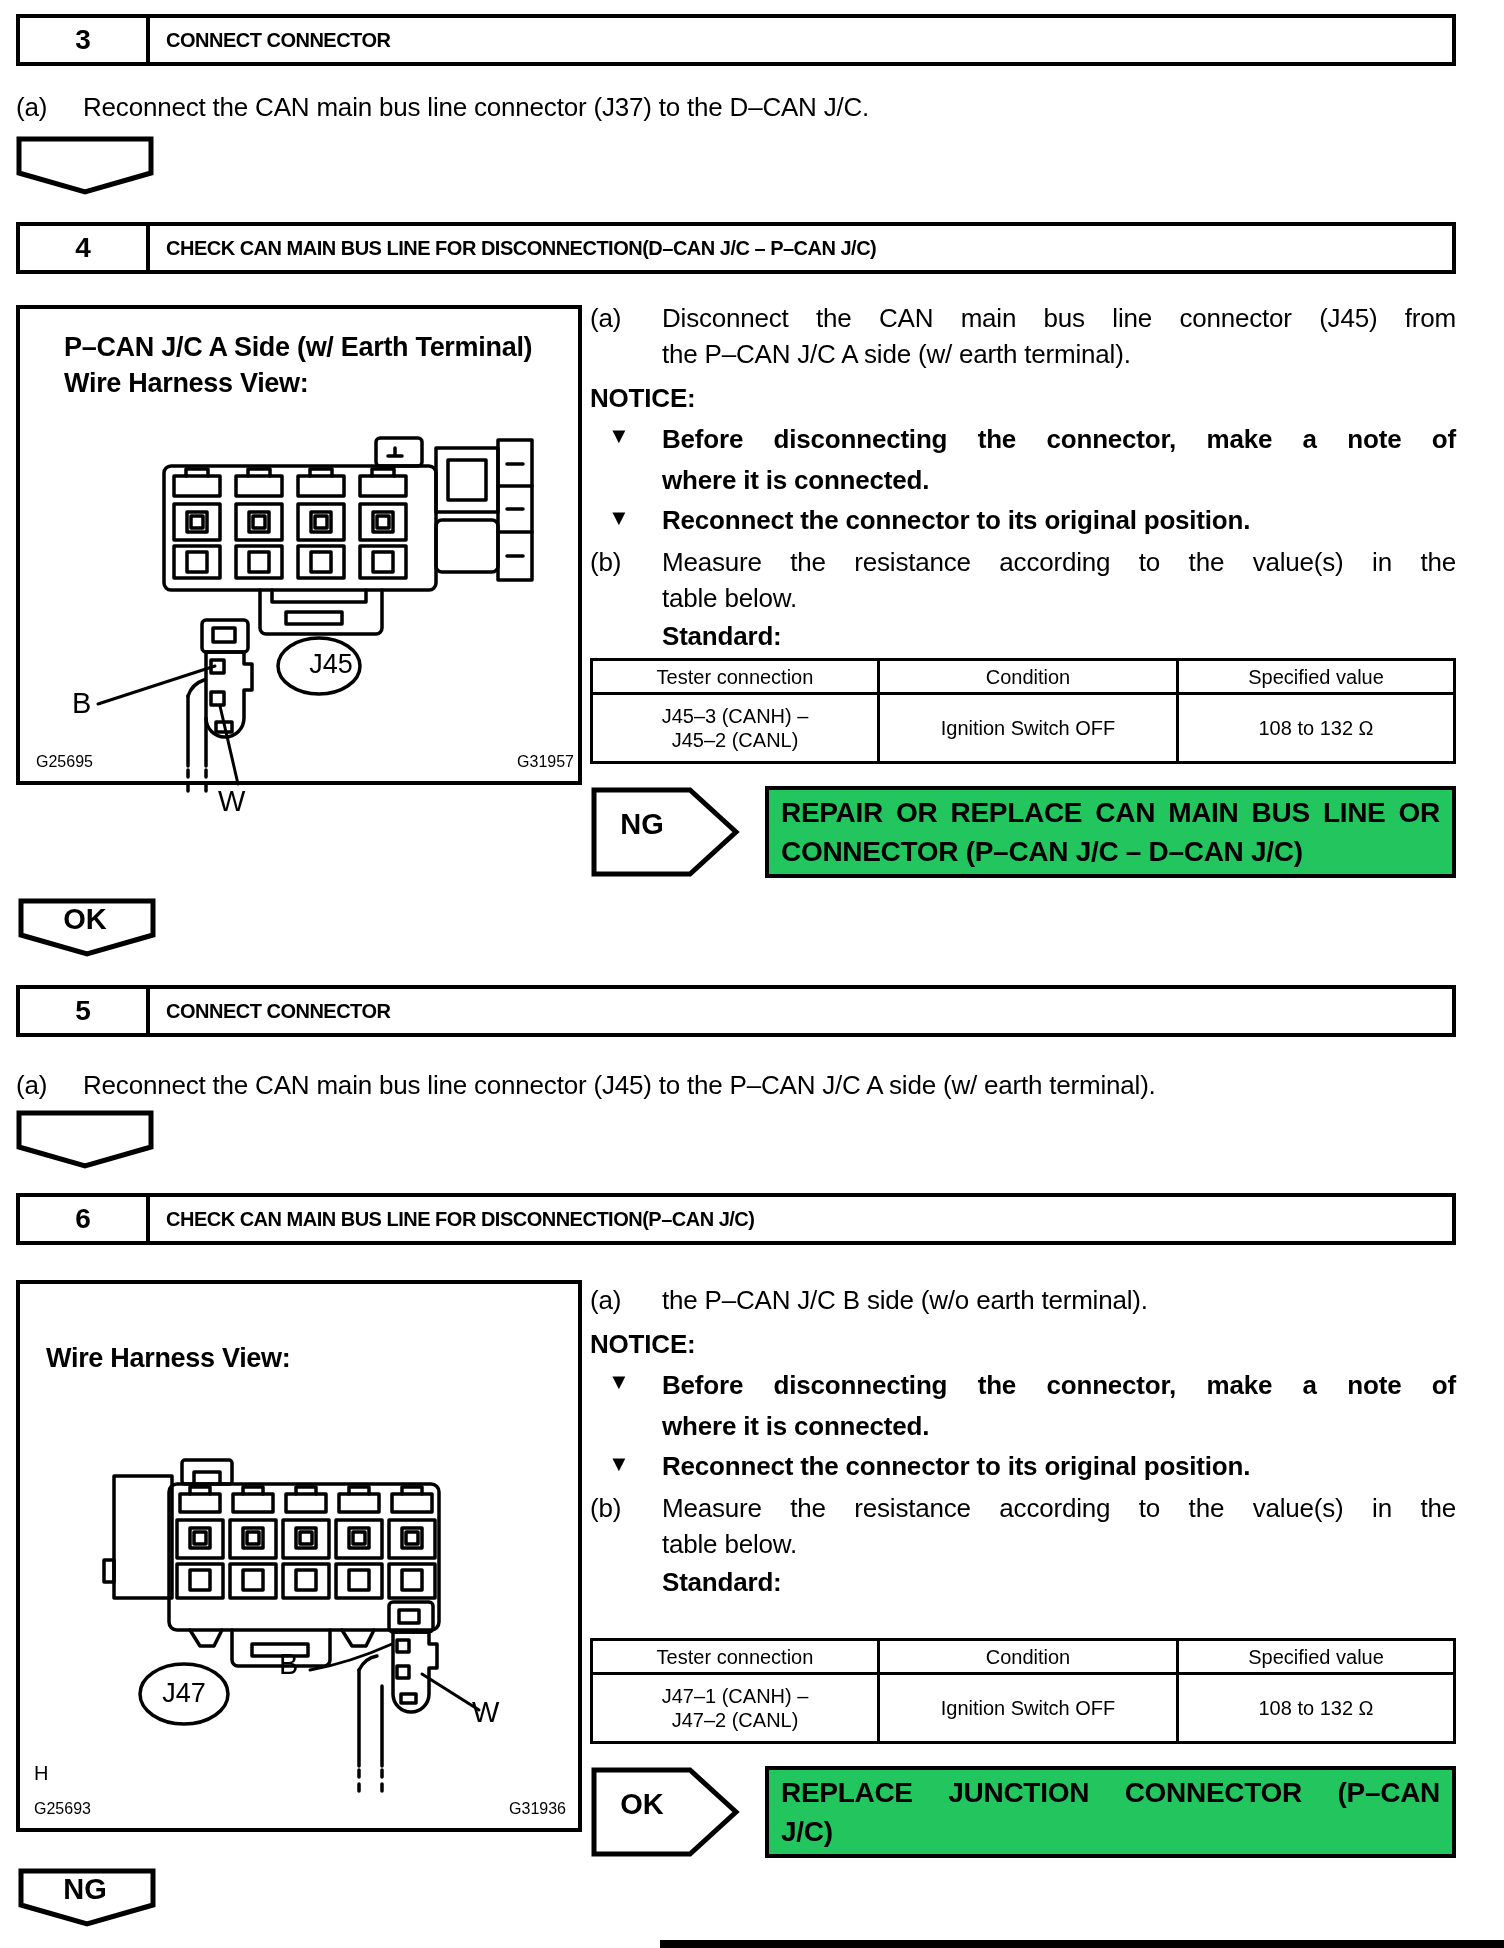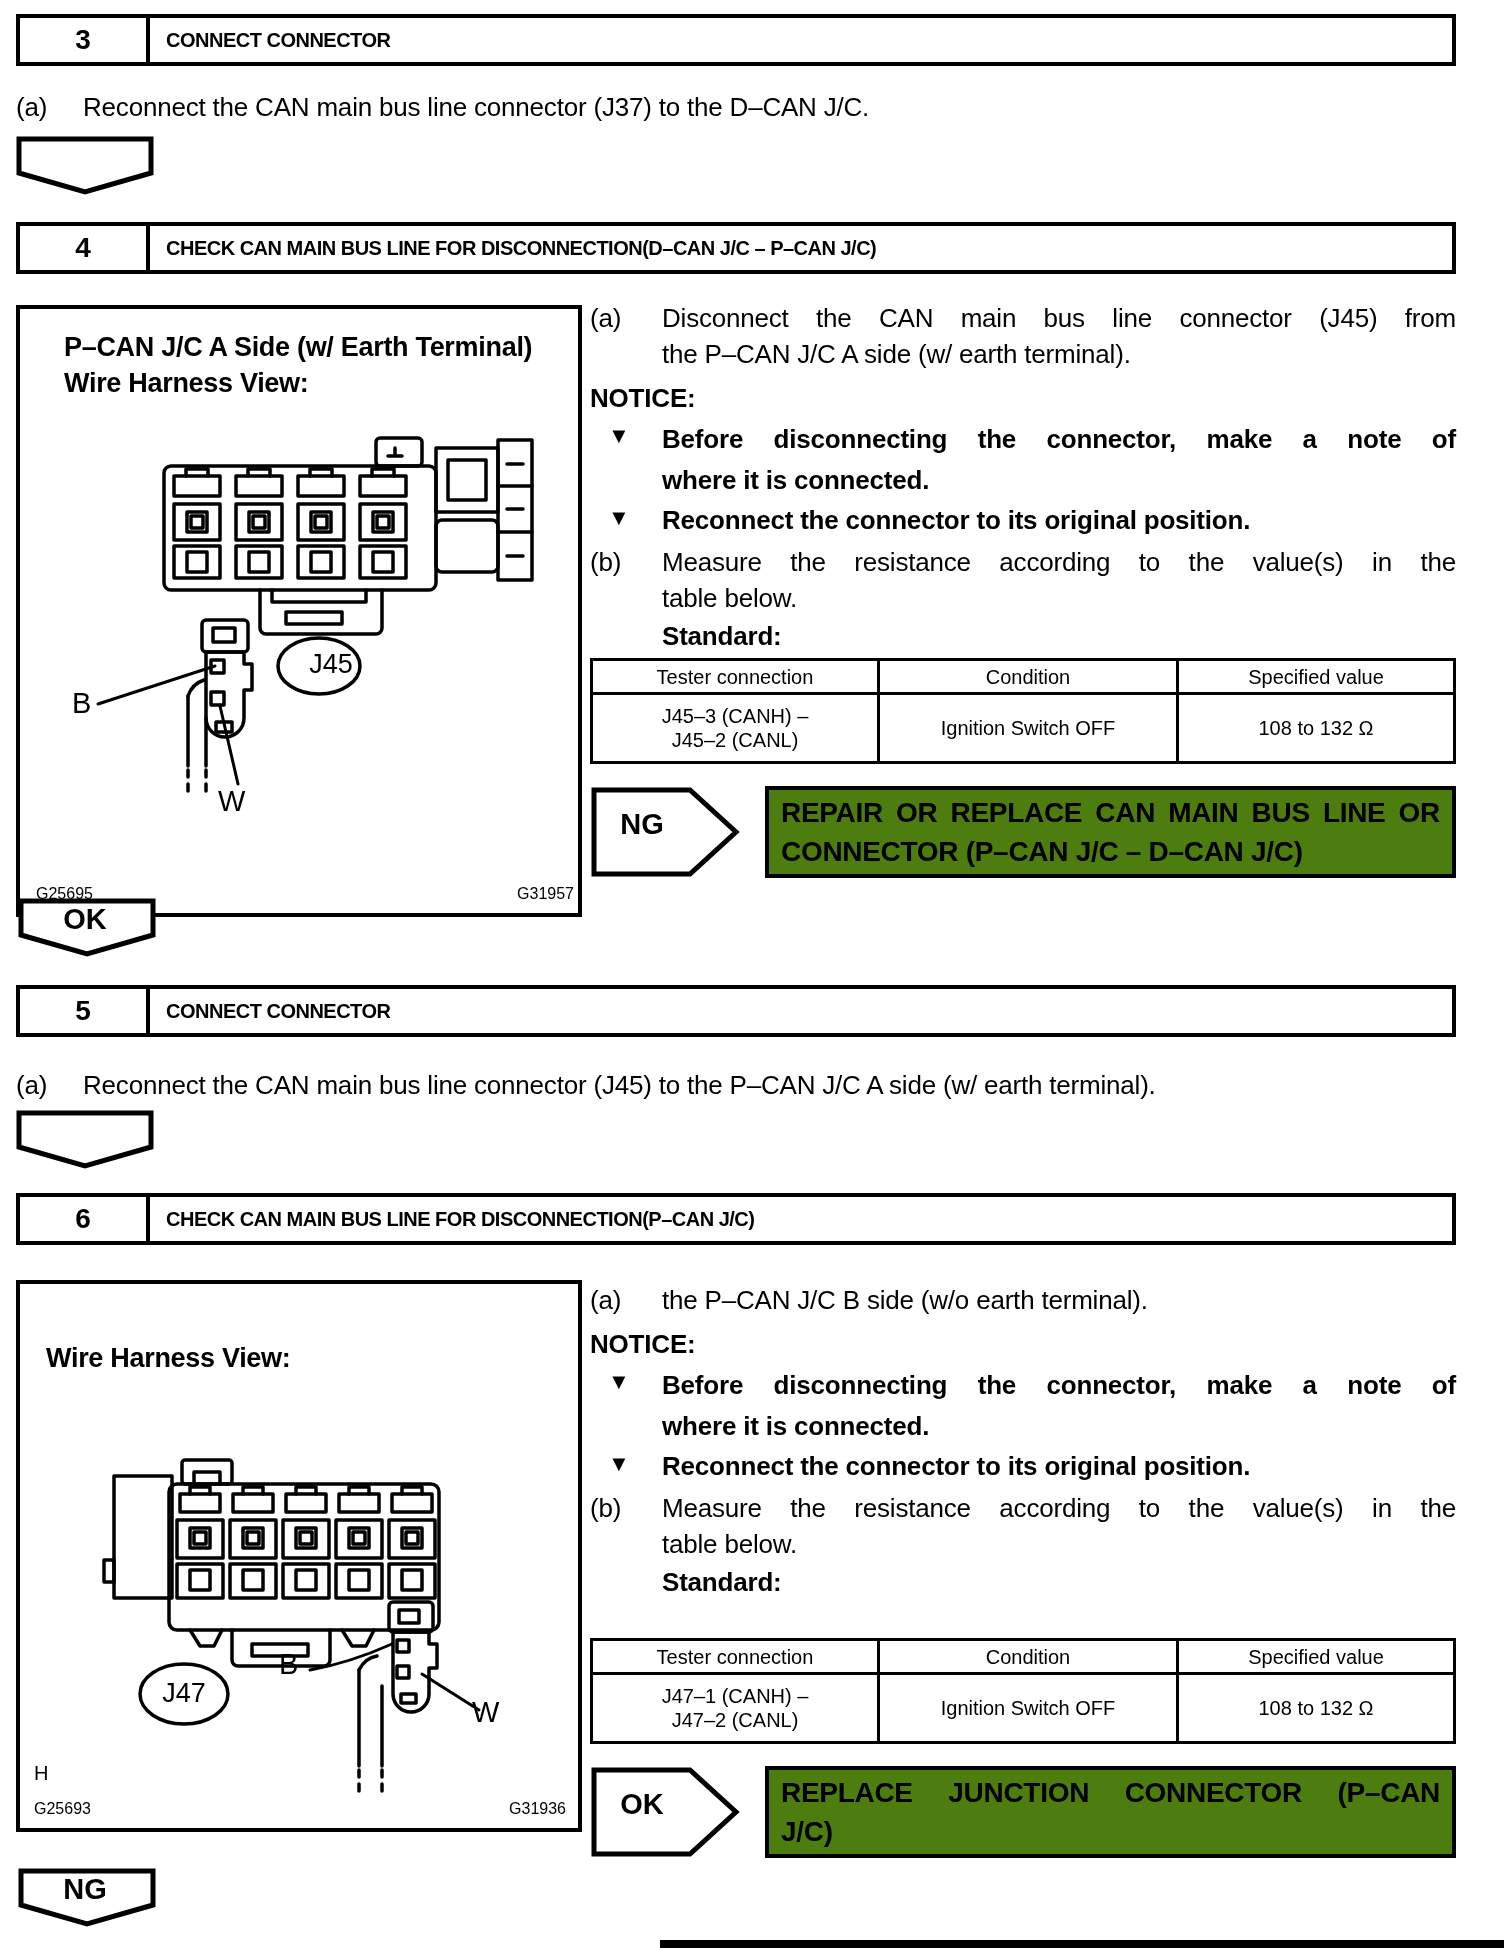--- a/index.html
+++ b/index.html
@@ -29,21 +29,21 @@
   .oval-label{font-size:27px;text-align:center;}
   
   .tbl{border:3px solid #000;background:#fff;box-sizing:border-box;}
   .tbl-row{display:flex;}
   .tbl-cell{border-right:3px solid #000;box-sizing:border-box;display:flex;flex-direction:column;
     align-items:center;justify-content:center;text-align:right;font-size:20px;line-height:24px;}
   .tbl-cell:last-child{border-right:none;}
   .tbl-head .tbl-cell{border-bottom:3px solid #000;height:34px;}
   .tbl-body .tbl-cell{height:66px;}
   .result-box{border:4px solid #000;box-sizing:border-box;font-weight:bold;font-size:28px;
-    letter-spacing:-0.3px;line-height:39px;padding:3px 12px;background:#4d7c0f;}
+    letter-spacing:-0.3px;line-height:39px;padding:3px 12px;background:#22c55e;}
   .verdict-label{position:absolute;left:0;top:22px;width:104px;text-align:center;font-weight:bold;font-size:29px;}
   .flow-label{position:absolute;left:0;top:5px;width:134px;text-align:center;font-weight:bold;font-size:29px;}
   svg{display:block;}
   .bar{background:#000;}
 </style>
 </head>
 <body>
 
 <div class="abs step-header" style="top:14px">
   <div class="step-num">3</div>
@@ -59,21 +59,21 @@
   <svg width="138" height="60" viewBox="0 0 138 60">
     <polygon points="3,3 135,3 135,37 69,56 3,37" fill="#fff" stroke="#000" stroke-width="5" stroke-linejoin="miter"></polygon>
   </svg>
 </div>
 
 <div class="abs step-header" style="top:222px">
   <div class="step-num">4</div>
   <div class="step-title">CHECK CAN MAIN BUS LINE FOR DISCONNECTION(D–CAN J/C – P–CAN J/C)</div>
 </div>
 
-<div class="abs figure-box" style="top:305px;height:612px">
+<div class="abs figure-box" style="top:305px;height:480px">
   <div class="fig-title" style="position:absolute;left:44px;top:20px">P–CAN J/C A Side (w/ Earth Terminal)</div>
   <div class="fig-title" style="position:absolute;left:44px;top:56px">Wire Harness View:</div>
   <div class="fig-code" style="position:absolute;left:16px;bottom:10px">G25695</div>
   <div class="fig-code" style="position:absolute;right:4px;bottom:10px">G31957</div>
 
   <svg style="position:absolute;left:4px;top:95px" width="552" height="448" viewBox="0 0 552 448">
     <g fill="none" stroke="#000" stroke-width="3.5" stroke-linejoin="round" stroke-linecap="round">
 
       <rect x="352" y="34" width="46" height="28" rx="4"></rect>
       <path d="M364,52 h14 M371,44 v8"></path>

